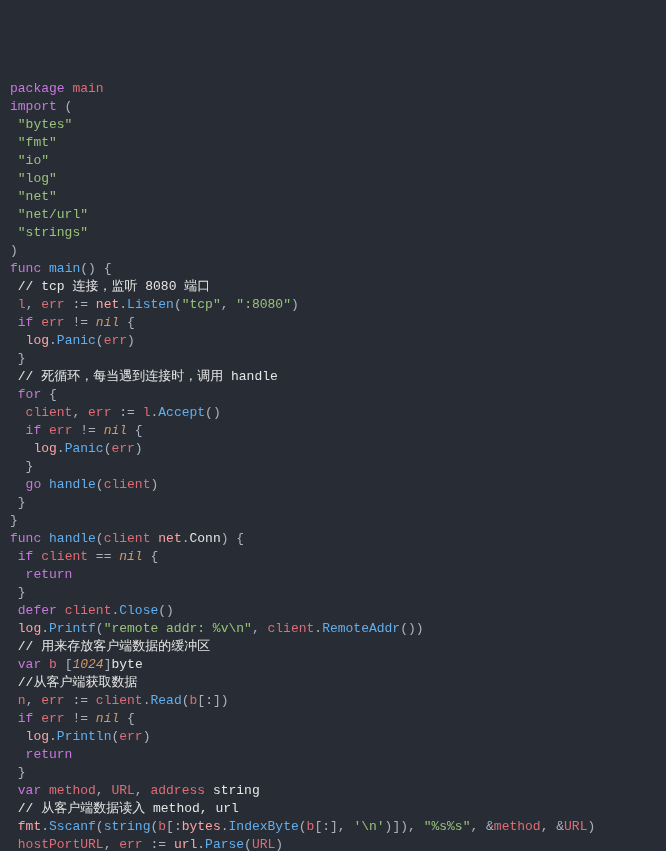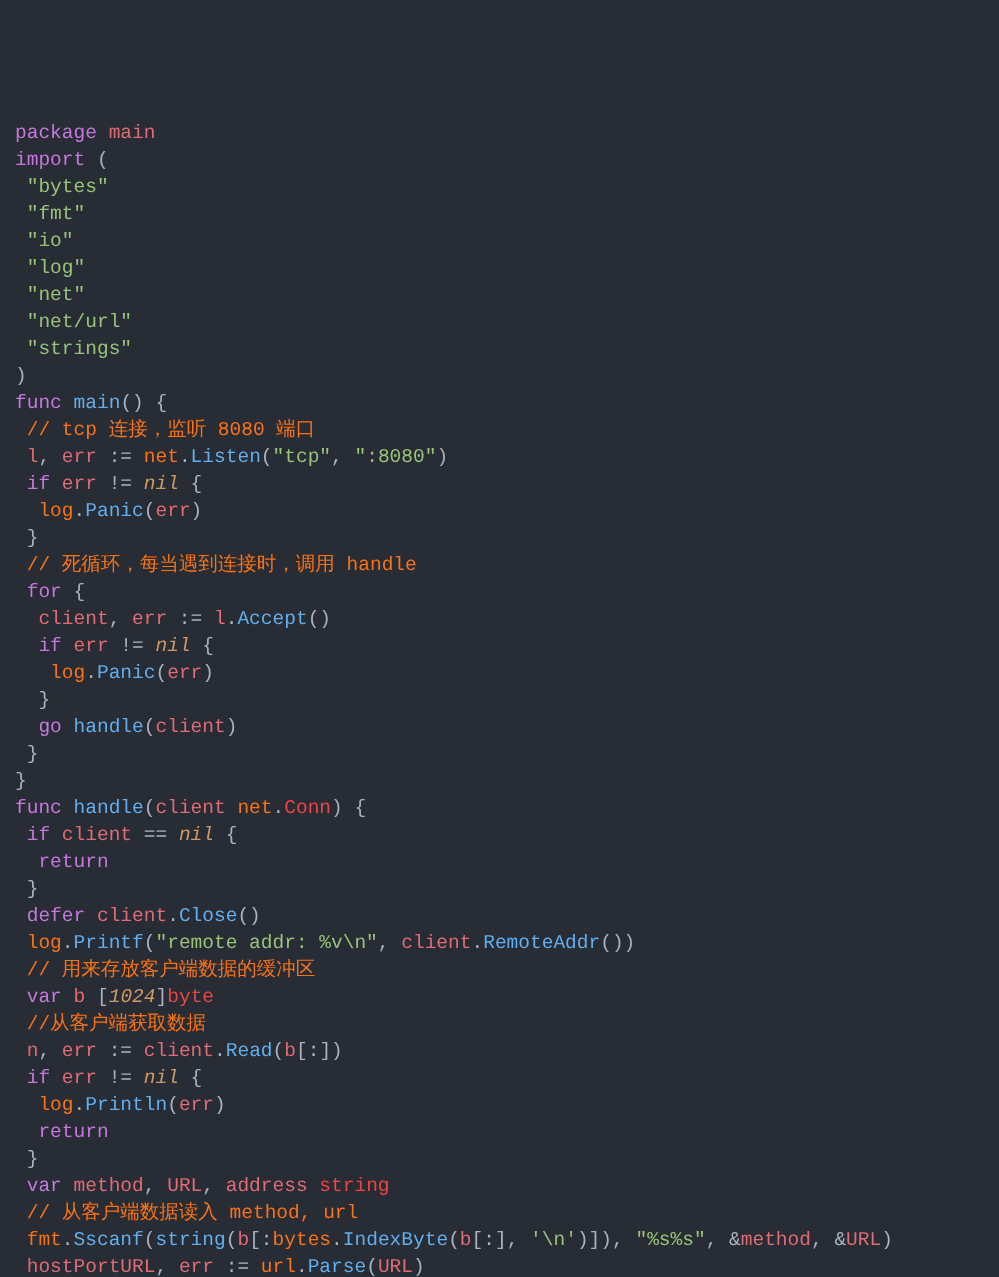--- a/index.html
+++ b/index.html
@@ -10,26 +10,26 @@
     font-size: 13px;
     line-height: 18px;
     color: #abb2bf;
     white-space: pre;
     width: 646px;
     min-height: 835px;
   }
   .kw   { color: #c678dd; }  
   .fn   { color: #61afef; }  
   .id   { color: #e06c75; }  
-  .pkg  { color: #f97316; }  
+  .pkg  { color: #fca5a5; }  
   .str  { color: #98c379; }  
   .num  { color: #d19a66; font-style: italic; }  
-  .cmt  { color: #f97316; font-style: normal; }  
+  .cmt  { color: #e5e5e5; font-style: normal; }  
   .plain{ color: #abb2bf; }
-  .ty   { color: #ef4444; }  
+  .ty   { color: #e5e5e5; }  
 </style>
 </head>
 <body>
 
 
 
 <div id="code-container"><div><span class="kw">package</span><span class="plain"> </span><span class="id">main</span></div><div><span class="kw">import</span><span class="plain"> (</span></div><div><span class="plain"> </span><span class="str">"bytes"</span></div><div><span class="plain"> </span><span class="str">"fmt"</span></div><div><span class="plain"> </span><span class="str">"io"</span></div><div><span class="plain"> </span><span class="str">"log"</span></div><div><span class="plain"> </span><span class="str">"net"</span></div><div><span class="plain"> </span><span class="str">"net/url"</span></div><div><span class="plain"> </span><span class="str">"strings"</span></div><div><span class="plain">)</span></div><div><span class="kw">func</span><span class="plain"> </span><span class="fn">main</span><span class="plain">() {</span></div><div><span class="plain"> </span><span class="cmt">// tcp 连接，监听 8080 端口</span></div><div><span class="plain"> </span><span class="id">l</span><span class="plain">, </span><span class="id">err</span><span class="plain"> := </span><span class="pkg">net</span><span class="plain">.</span><span class="fn">Listen</span><span class="plain">(</span><span class="str">"tcp"</span><span class="plain">, </span><span class="str">":8080"</span><span class="plain">)</span></div><div><span class="plain"> </span><span class="kw">if</span><span class="plain"> </span><span class="id">err</span><span class="plain"> != </span><span class="num">nil</span><span class="plain"> {</span></div><div><span class="plain">  </span><span class="pkg">log</span><span class="plain">.</span><span class="fn">Panic</span><span class="plain">(</span><span class="id">err</span><span class="plain">)</span></div><div><span class="plain"> }</span></div><div><span class="plain"> </span><span class="cmt">// 死循环，每当遇到连接时，调用 handle</span></div><div><span class="plain"> </span><span class="kw">for</span><span class="plain"> {</span></div><div><span class="plain">  </span><span class="id">client</span><span class="plain">, </span><span class="id">err</span><span class="plain"> := </span><span class="id">l</span><span class="plain">.</span><span class="fn">Accept</span><span class="plain">()</span></div><div><span class="plain">  </span><span class="kw">if</span><span class="plain"> </span><span class="id">err</span><span class="plain"> != </span><span class="num">nil</span><span class="plain"> {</span></div><div><span class="plain">   </span><span class="pkg">log</span><span class="plain">.</span><span class="fn">Panic</span><span class="plain">(</span><span class="id">err</span><span class="plain">)</span></div><div><span class="plain">  }</span></div><div><span class="plain">  </span><span class="kw">go</span><span class="plain"> </span><span class="fn">handle</span><span class="plain">(</span><span class="id">client</span><span class="plain">)</span></div><div><span class="plain"> }</span></div><div><span class="plain">}</span></div><div><span class="kw">func</span><span class="plain"> </span><span class="fn">handle</span><span class="plain">(</span><span class="id">client</span><span class="plain"> </span><span class="pkg">net</span><span class="plain">.</span><span class="ty">Conn</span><span class="plain">) {</span></div><div><span class="plain"> </span><span class="kw">if</span><span class="plain"> </span><span class="id">client</span><span class="plain"> == </span><span class="num">nil</span><span class="plain"> {</span></div><div><span class="plain">  </span><span class="kw">return</span></div><div><span class="plain"> }</span></div><div><span class="plain"> </span><span class="kw">defer</span><span class="plain"> </span><span class="id">client</span><span class="plain">.</span><span class="fn">Close</span><span class="plain">()</span></div><div><span class="plain"> </span><span class="pkg">log</span><span class="plain">.</span><span class="fn">Printf</span><span class="plain">(</span><span class="str">"remote addr: %v\n"</span><span class="plain">, </span><span class="id">client</span><span class="plain">.</span><span class="fn">RemoteAddr</span><span class="plain">())</span></div><div><span class="plain"> </span><span class="cmt">// 用来存放客户端数据的缓冲区</span></div><div><span class="plain"> </span><span class="kw">var</span><span class="plain"> </span><span class="id">b</span><span class="plain"> [</span><span class="num">1024</span><span class="plain">]</span><span class="ty">byte</span></div><div><span class="plain"> </span><span class="cmt">//从客户端获取数据</span></div><div><span class="plain"> </span><span class="id">n</span><span class="plain">, </span><span class="id">err</span><span class="plain"> := </span><span class="id">client</span><span class="plain">.</span><span class="fn">Read</span><span class="plain">(</span><span class="id">b</span><span class="plain">[:])</span></div><div><span class="plain"> </span><span class="kw">if</span><span class="plain"> </span><span class="id">err</span><span class="plain"> != </span><span class="num">nil</span><span class="plain"> {</span></div><div><span class="plain">  </span><span class="pkg">log</span><span class="plain">.</span><span class="fn">Println</span><span class="plain">(</span><span class="id">err</span><span class="plain">)</span></div><div><span class="plain">  </span><span class="kw">return</span></div><div><span class="plain"> }</span></div><div><span class="plain"> </span><span class="kw">var</span><span class="plain"> </span><span class="id">method</span><span class="plain">, </span><span class="id">URL</span><span class="plain">, </span><span class="id">address</span><span class="plain"> </span><span class="ty">string</span></div><div><span class="plain"> </span><span class="cmt">// 从客户端数据读入 method, url</span></div><div><span class="plain"> </span><span class="pkg">fmt</span><span class="plain">.</span><span class="fn">Sscanf</span><span class="plain">(</span><span class="fn">string</span><span class="plain">(</span><span class="id">b</span><span class="plain">[:</span><span class="pkg">bytes</span><span class="plain">.</span><span class="fn">IndexByte</span><span class="plain">(</span><span class="id">b</span><span class="plain">[:], </span><span class="str">'\n'</span><span class="plain">)]), </span><span class="str">"%s%s"</span><span class="plain">, &amp;</span><span class="id">method</span><span class="plain">, &amp;</span><span class="id">URL</span><span class="plain">)</span></div><div><span class="plain"> </span><span class="id">hostPortURL</span><span class="plain">, </span><span class="id">err</span><span class="plain"> := </span><span class="pkg">url</span><span class="plain">.</span><span class="fn">Parse</span><span class="plain">(</span><span class="id">URL</span><span class="plain">)</span></div></div>
 
 
 

